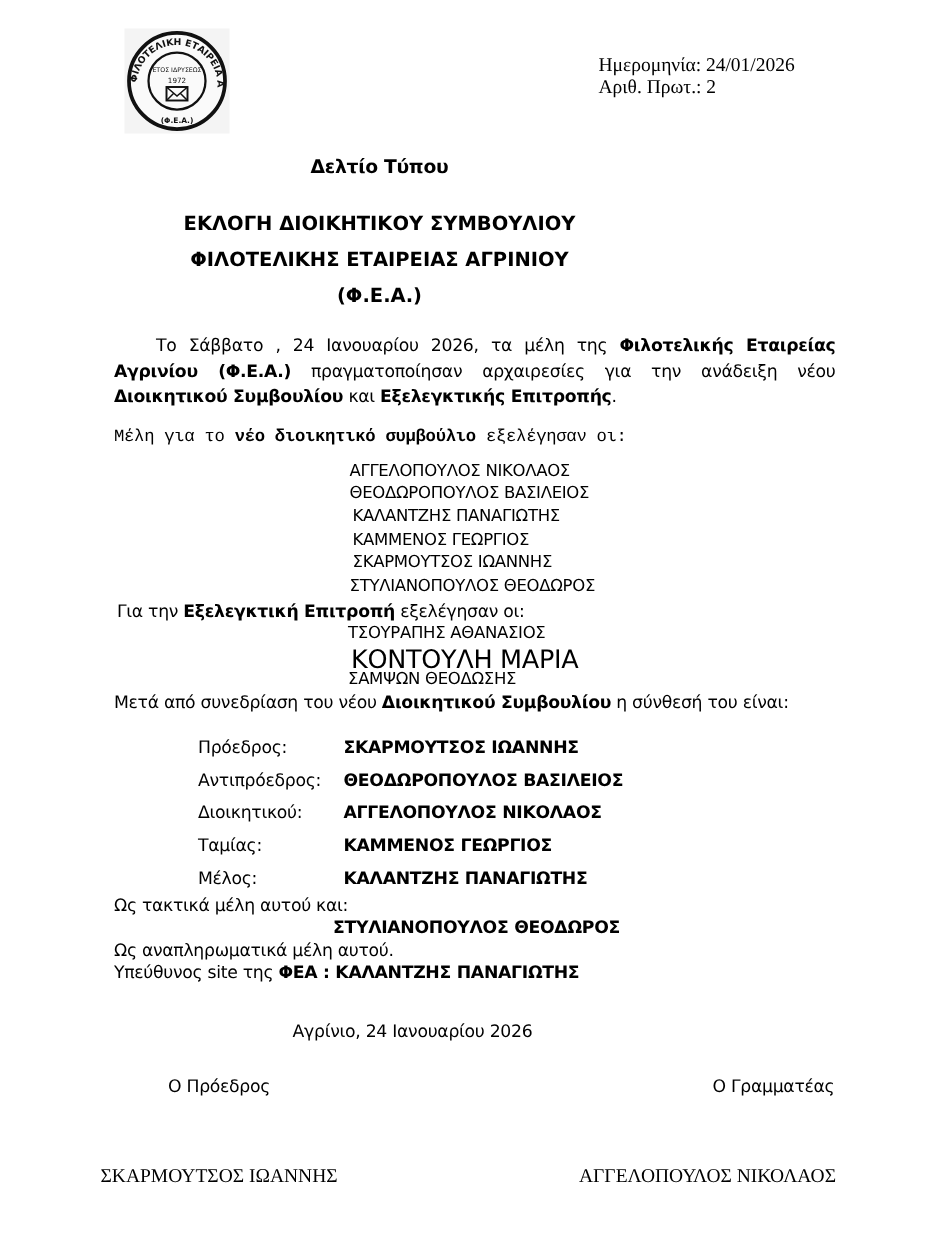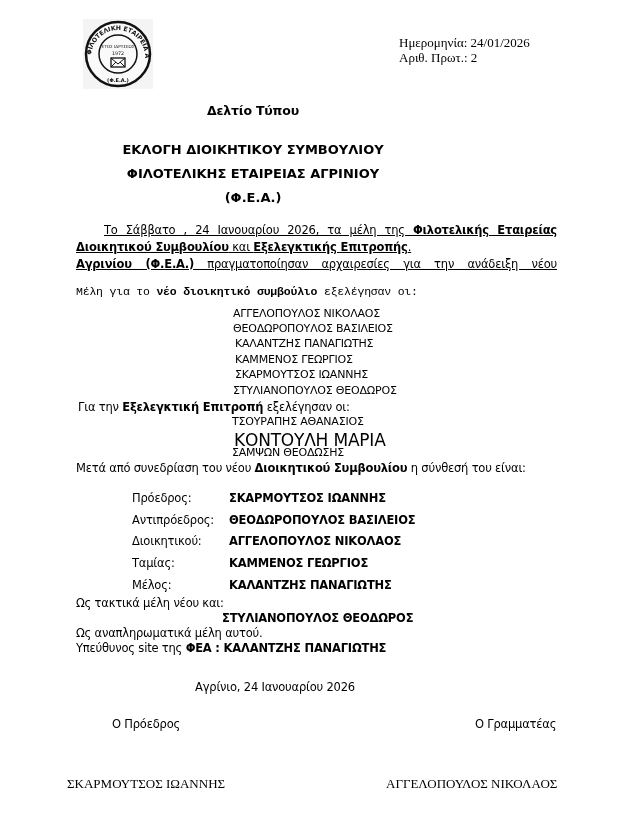--- a/index.html
+++ b/index.html
@@ -42,24 +42,24 @@
 </div>
 
 <div class="abs serif" style="left:399px; top:35px;">Ημερομηνία: 24/01/2026</div>
 <div class="abs serif" style="left:399px; top:50px;">Αριθ. Πρωτ.:  2</div>
 
 <div class="abs center sans" style="top:103px; font-weight:bold; font-size:12.5px;">Δελτίο Τύπου</div>
 <div class="abs center title" style="top:142px;">ΕΚΛΟΓΗ ΔΙΟΙΚΗΤΙΚΟΥ ΣΥΜΒΟΥΛΙΟΥ</div>
 <div class="abs center title" style="top:166px;">ΦΙΛΟΤΕΛΙΚΗΣ ΕΤΑΙΡΕΙΑΣ ΑΓΡΙΝΙΟΥ</div>
 <div class="abs center title" style="top:190px;">(Φ.Ε.Α.)</div>
 
-<div class="para" style="top:222px;text-decoration:underline;">
+<div class="para" style="top:222px;">
   <span class="line" style="padding-left:28px;"><span>Το Σάββατο , 24  Ιανουαρίου 2026, τα μέλη της </span><b>Φιλοτελικής Εταιρείας</b></span>
+  <span class="line"><b>Αγρινίου (Φ.Ε.Α.)</b><span> πραγματοποίησαν αρχαιρεσίες για την ανάδειξη νέου</span></span>
   <span class="line last"><b>Διοικητικού Συμβουλίου</b><span> και </span><b>Εξελεγκτικής Επιτροπής</b><span>.</span></span>
-  <span class="line"><b>Αγρινίου (Φ.Ε.Α.)</b><span> πραγματοποίησαν αρχαιρεσίες για την ανάδειξη νέου</span></span>
 </div>
 
 <div class="abs sans" style="left:76px; top:285px;font-family:Liberation Mono, monospace;">
   <span>Μέλη για το </span><b>νέο διοικητικό συμβούλιο</b><span> εξελέγησαν οι:</span>
 </div>
 
 <div class="abs sans" style="left:233px; top:307px; font-size:11px;">ΑΓΓΕΛΟΠΟΥΛΟΣ ΝΙΚΟΛΑΟΣ</div>
 <div class="abs sans" style="left:233px; top:322px; font-size:11px;">ΘΕΟΔΩΡΟΠΟΥΛΟΣ ΒΑΣΙΛΕΙΟΣ</div>
 <div class="abs sans" style="left:235px; top:337px; font-size:11px;">ΚΑΛΑΝΤΖΗΣ ΠΑΝΑΓΙΩΤΗΣ</div>
 <div class="abs sans" style="left:235px; top:353px; font-size:11px;">ΚΑΜΜΕΝΟΣ ΓΕΩΡΓΙΟΣ</div>
@@ -91,21 +91,21 @@
 </div>
 <div class="abs sans" style="left:0; top:556px; width:634px;">
   <span class="role-label">Ταμίας:</span>
   <span class="role-name">ΚΑΜΜΕΝΟΣ ΓΕΩΡΓΙΟΣ</span>
 </div>
 <div class="abs sans" style="left:0; top:578px; width:634px;">
   <span class="role-label">Μέλος:</span>
   <span class="role-name">ΚΑΛΑΝΤΖΗΣ ΠΑΝΑΓΙΩΤΗΣ</span>
 </div>
 
-<div class="abs sans" style="left:76px; top:596px;">Ως τακτικά μέλη νέου και:</div>
+<div class="abs sans" style="left:76px; top:596px;">Ως τακτικά μέλη αυτού και:</div>
 <div class="abs sans" style="left:222px; top:611px; font-weight:bold;">ΣΤΥΛΙΑΝΟΠΟΥΛΟΣ ΘΕΟΔΩΡΟΣ</div>
 <div class="abs sans" style="left:76px; top:626px;text-align:center;">Ως αναπληρωματικά μέλη αυτού.</div>
 <div class="abs sans" style="left:76px; top:641px;">
   <span>Υπεύθυνος site της </span><b>ΦΕΑ : ΚΑΛΑΝΤΖΗΣ ΠΑΝΑΓΙΩΤΗΣ</b>
 </div>
 
 <div class="abs sans center" style="top:680px;margin-left:22px;">Αγρίνιο, 24  Ιανουαρίου 2026</div>
 
 <div class="abs sans" style="left:112px; top:717px;">Ο Πρόεδρος</div>
 <div class="abs sans" style="left:433px; top:717px;margin-left:42px;">Ο Γραμματέας</div>

